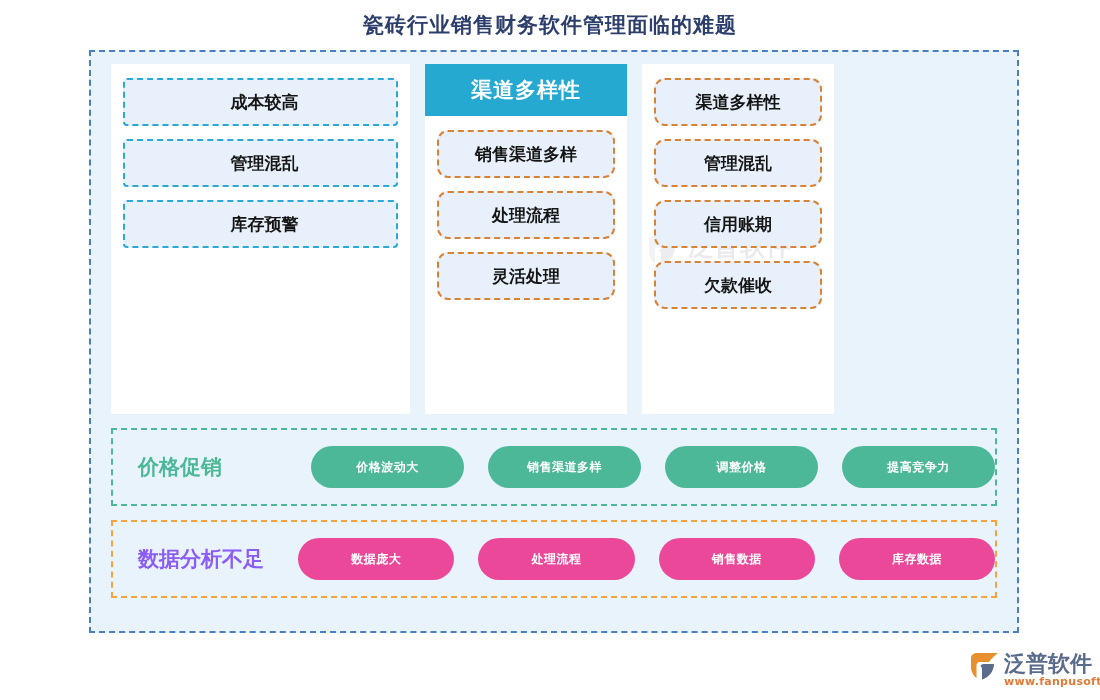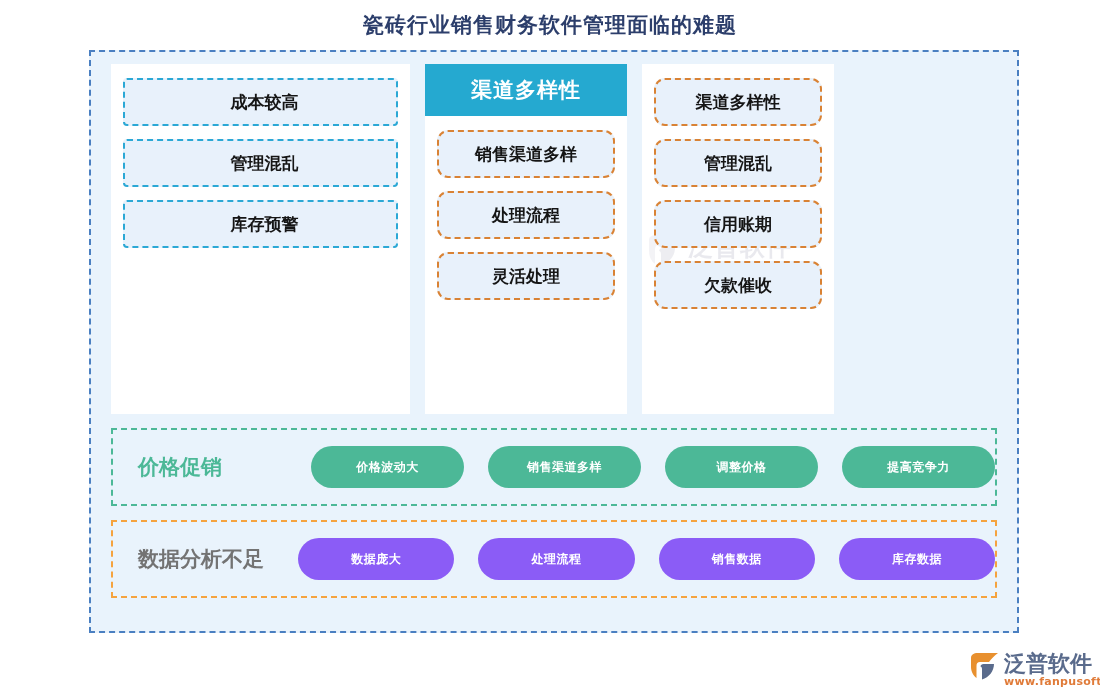--- a/index.html
+++ b/index.html
@@ -116,42 +116,42 @@
   .banner-green { border: 2px dashed #4cb897; gap: 13px; }
   .banner-orange { border: 2px dashed #f5a33f; }
 
   .banner-label {
     font-size: 21px;
     font-weight: bold;
     width: 160px;
     flex: 0 0 auto;
   }
   .label-green { color: #4cb897; }
-  .label-orange { color: #737373; }
+  .label-orange { color: #8b5cf6; }
 
   .pill-group {
     display: flex;
     gap: 24px;
     flex: 1;
   }
 
   .pill {
     flex: 1;
     height: 42px;
     border-radius: 23px;
     display: flex;
     align-items: center;
     justify-content: center;
     color: #ffffff;
     font-size: 12px;
     font-weight: bold;
     letter-spacing: 0.5px;
   }
   .pill-green { background: #4cb897; }
-  .pill-orange { background: #8b5cf6; }
+  .pill-orange { background: #ec4899; }
 
   
   .watermark {
     position: absolute;
     left: 645px;
     top: 234px;
     width: 185px;
     height: 46px;
     opacity: 0.30;
     z-index: 1;

